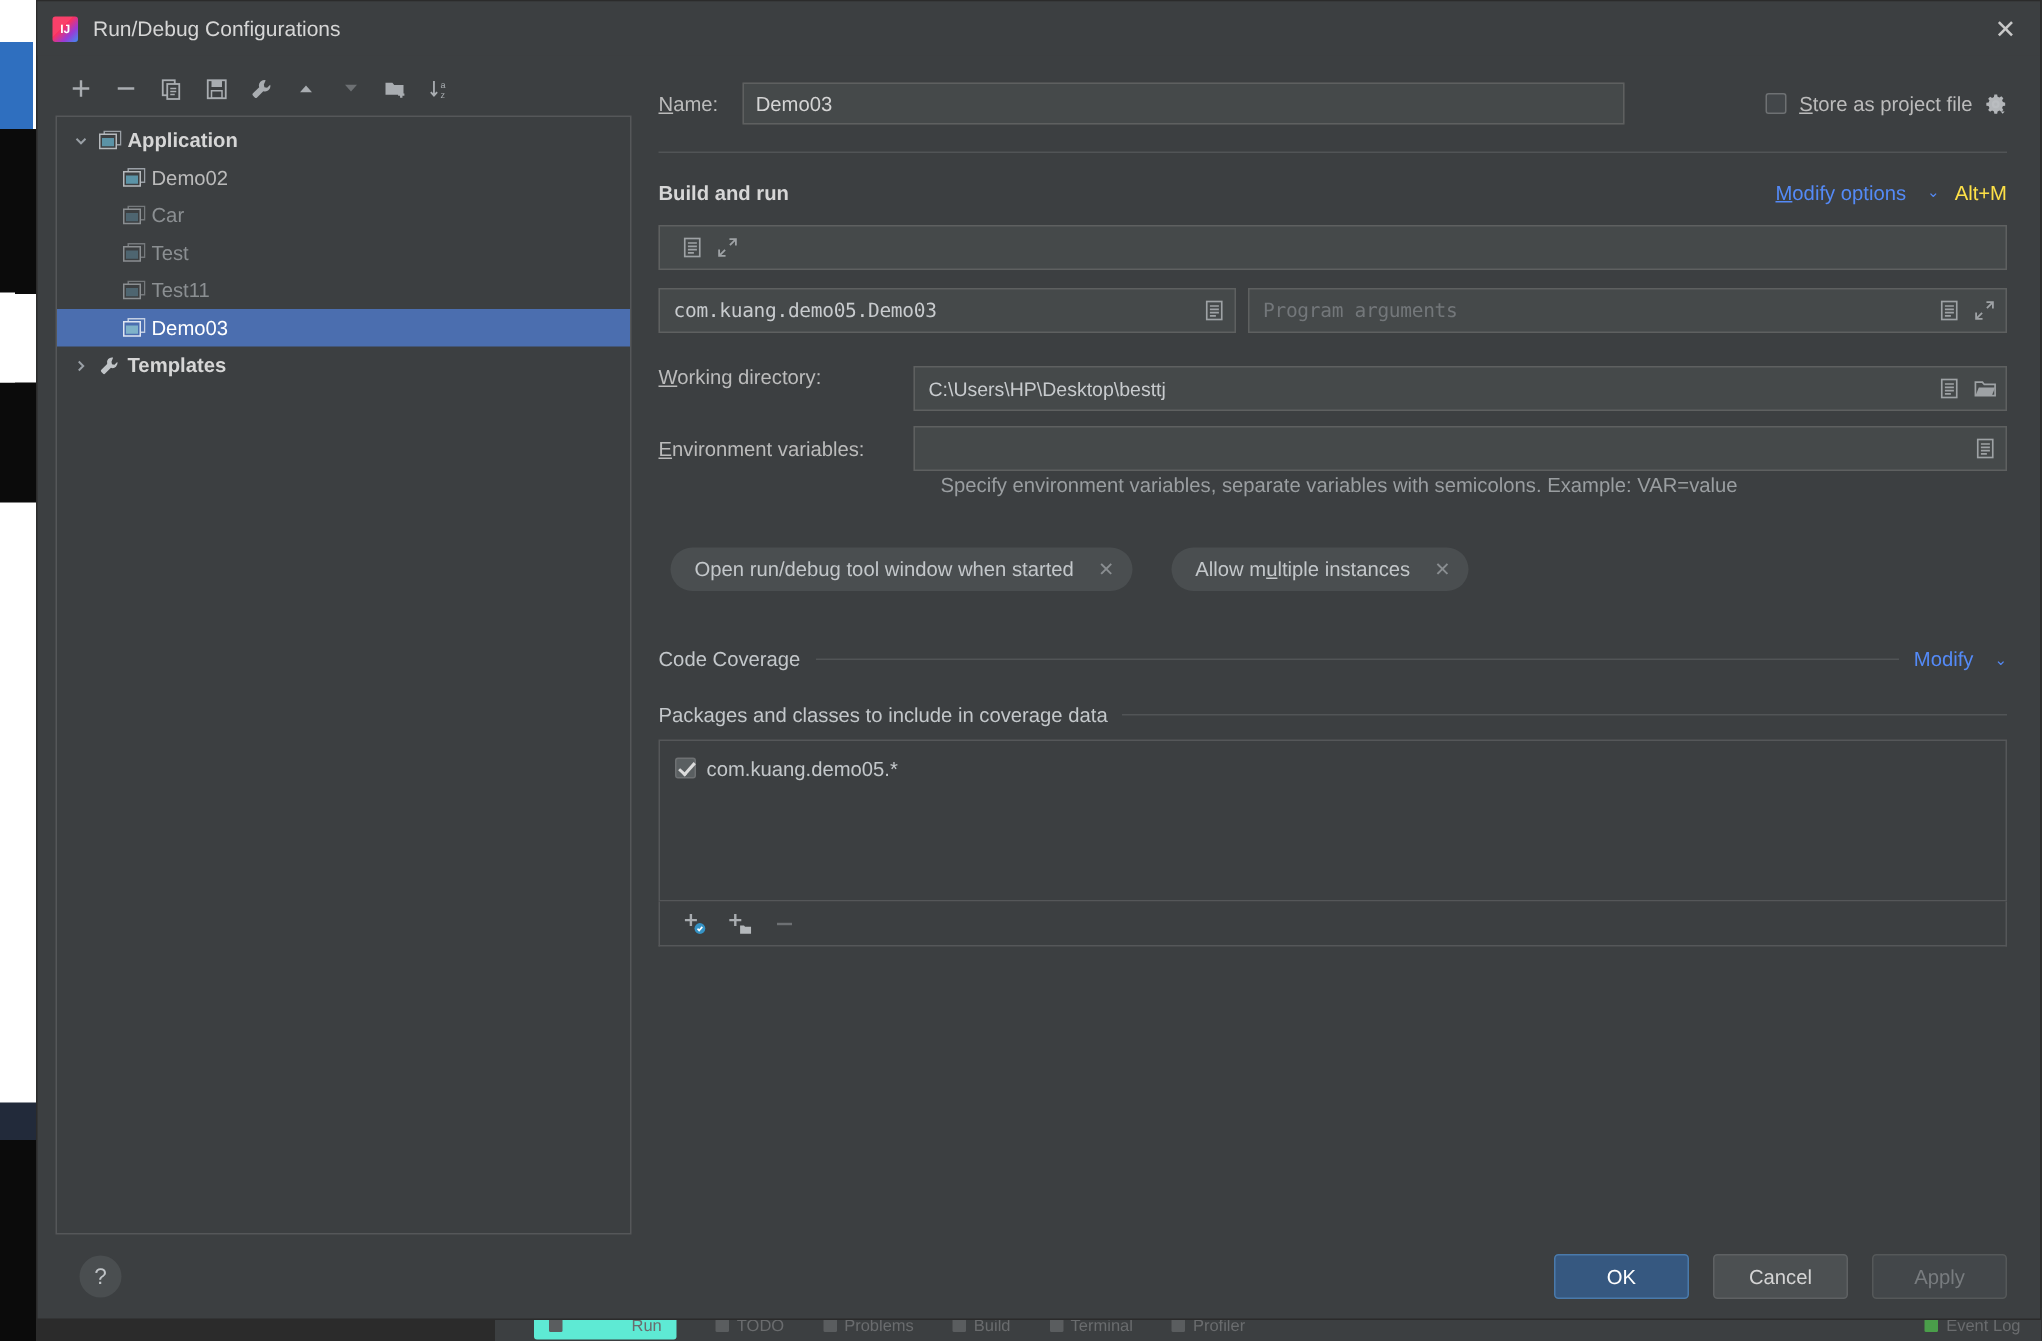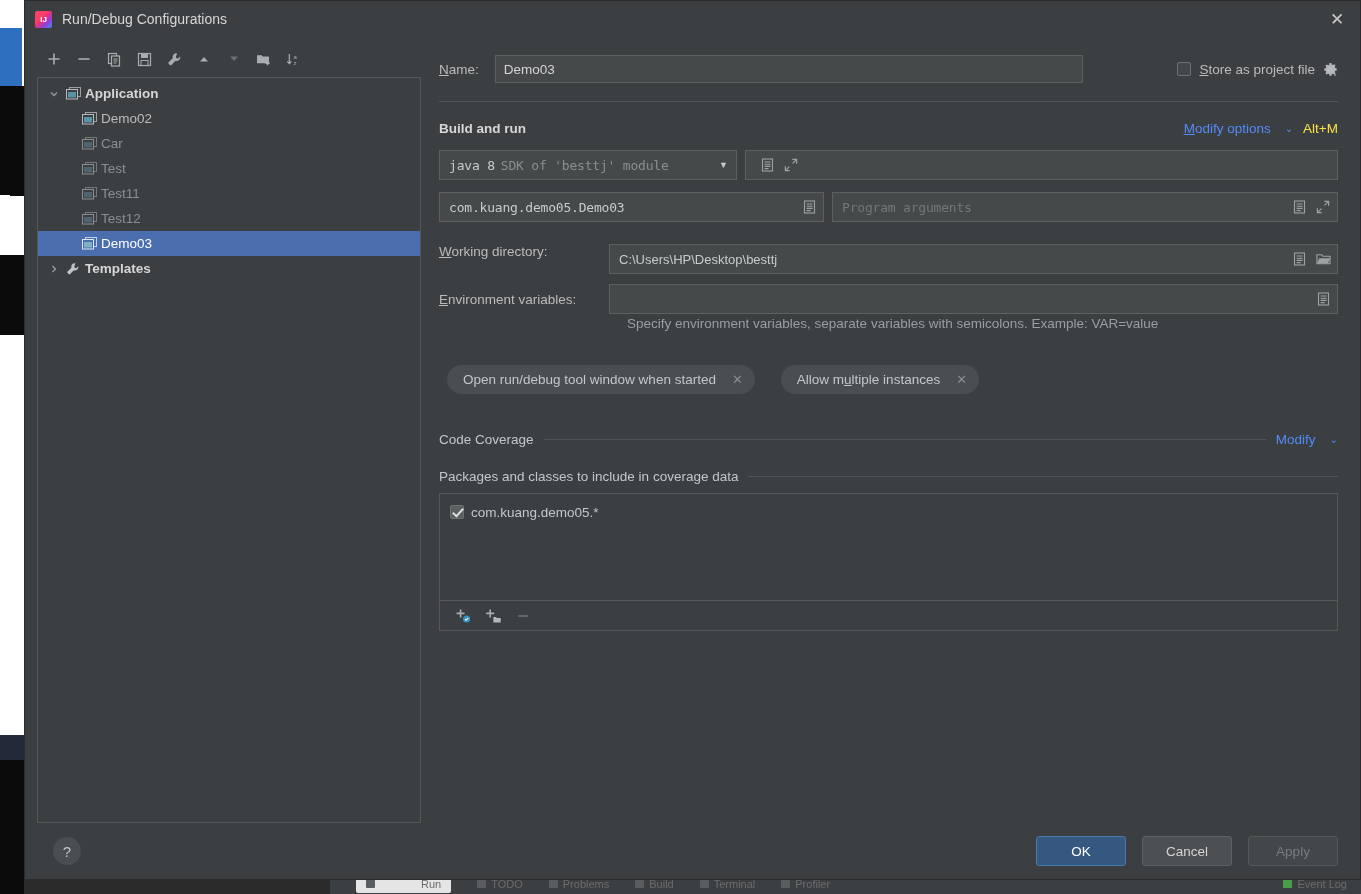--- a/index.html
+++ b/index.html
@@ -24,21 +24,21 @@
   .bg-left-dark3 { position:absolute; left:0; top:760px; width:24px; height:134px; background:#0b0b0b; }
   .bg-left-navy  { position:absolute; left:0; top:735px; width:24px; height:26px; background:#222a3a; }
   .bg-statusbar {
     position:absolute; left:330px; bottom:0; right:0; height:22px;
     background:#3c3f41; border-top:1px solid #323232;
     display:flex; align-items:center; gap:26px; padding-left:26px;
     font-size:11px; color:#6a6c6e; overflow:hidden;
   }
   .bg-statusbar .sb-item { display:flex; align-items:center; gap:5px; white-space:nowrap; }
   .bg-statusbar .sb-dot { width:9px; height:9px; background:#5a5d5f; border-radius:1px; display:inline-block; }
-  .bg-statusbar .sb-run { background:#e5e5e5; padding:3px 10px; border-radius:2px;gap:46px; }
+  .bg-statusbar .sb-run { background:#5eead4; padding:3px 10px; border-radius:2px;gap:46px; }
   .bg-eventlog { margin-left:auto; padding-right:14px; display:flex; align-items:center; gap:5px;justify-content:center; }
   .bg-eventlog .sb-dot { background:#4a9e4a; }
 
   
   .dialog {
     position: absolute; left: 24px; top: 0;
     width: 1337px; height: 880px;
     background: #3c3f41;
     border: 1px solid #2b2b2b;
     display: flex; flex-direction: column;
@@ -382,31 +382,20 @@
           <span class="ticon">
             <svg width="15" height="13" viewBox="0 0 15 13">
               <rect x="3.5" y="0.5" width="11" height="9" fill="#3c3f41" stroke="#75797c" stroke-width="1"></rect>
               <rect x="0.5" y="2.5" width="11" height="9.5" fill="#3c3f41" stroke="#8b8f92" stroke-width="1"></rect>
               <rect class="fill" x="2" y="5" width="8" height="5.5" fill="#4e6570"></rect>
             </svg>
           </span>
           <span>Test11</span>
         </div>
 
-        <div class="tree-row dim">
-          <span class="tspacer"></span>
-          <span class="ticon">
-            <svg width="15" height="13" viewBox="0 0 15 13">
-              <rect x="3.5" y="0.5" width="11" height="9" fill="#3c3f41" stroke="#75797c" stroke-width="1"></rect>
-              <rect x="0.5" y="2.5" width="11" height="9.5" fill="#3c3f41" stroke="#8b8f92" stroke-width="1"></rect>
-              <rect class="fill" x="2" y="5" width="8" height="5.5" fill="#4e6570"></rect>
-            </svg>
-          </span>
-          <span>Test12</span>
-        </div>
 
         <div class="tree-row selected">
           <span class="tspacer"></span>
           <span class="ticon">
             <svg width="15" height="13" viewBox="0 0 15 13">
               <rect x="3.5" y="0.5" width="11" height="9" fill="#4b6eaf" stroke="#c3cfe3" stroke-width="1"></rect>
               <rect x="0.5" y="2.5" width="11" height="9.5" fill="#4b6eaf" stroke="#dfe6f2" stroke-width="1"></rect>
               <rect class="fill" x="2" y="5" width="8" height="5.5" fill="#7fb2c9"></rect>
             </svg>
           </span>
@@ -452,27 +441,20 @@
       <div class="section-head">
         <span class="section-title">Build and run</span>
         <span style="margin-left:auto; display:flex; align-items:center; gap:10px;">
           <span class="link"><u>M</u>odify options</span>
           <span class="chev">⌄</span>
           <span class="hint">Alt+M</span>
         </span>
       </div>
 
       <div class="fields-row">
-        <div class="field sdk-field">
-          <span class="mono" style="display:flex; gap:6px; align-items:baseline; overflow:hidden;">
-            <span>java 8</span>
-            <span class="fdim">SDK of 'besttj' module</span>
-          </span>
-          <span class="sdk-caret">▼</span>
-        </div>
         <div class="field vm-field">
           <span class="fbtn">
             <svg width="13" height="14" viewBox="0 0 13 14">
               <rect x="1.5" y="1" width="10" height="12" stroke="#9ea2a5" stroke-width="1.1" fill="none"></rect>
               <path d="M3.6 4h6M3.6 6.2h6M3.6 8.4h6M3.6 10.6h4" stroke="#9ea2a5" stroke-width="1.1"></path>
             </svg>
           </span>
           <span class="fbtn">
             <svg width="14" height="14" viewBox="0 0 14 14">
               <path d="M8.3 1.4h4.3v4.3M12.6 1.4L8.6 5.4M5.7 12.6H1.4V8.3M1.4 12.6l4-4" stroke="#9ea2a5" stroke-width="1.2" fill="none"></path>

